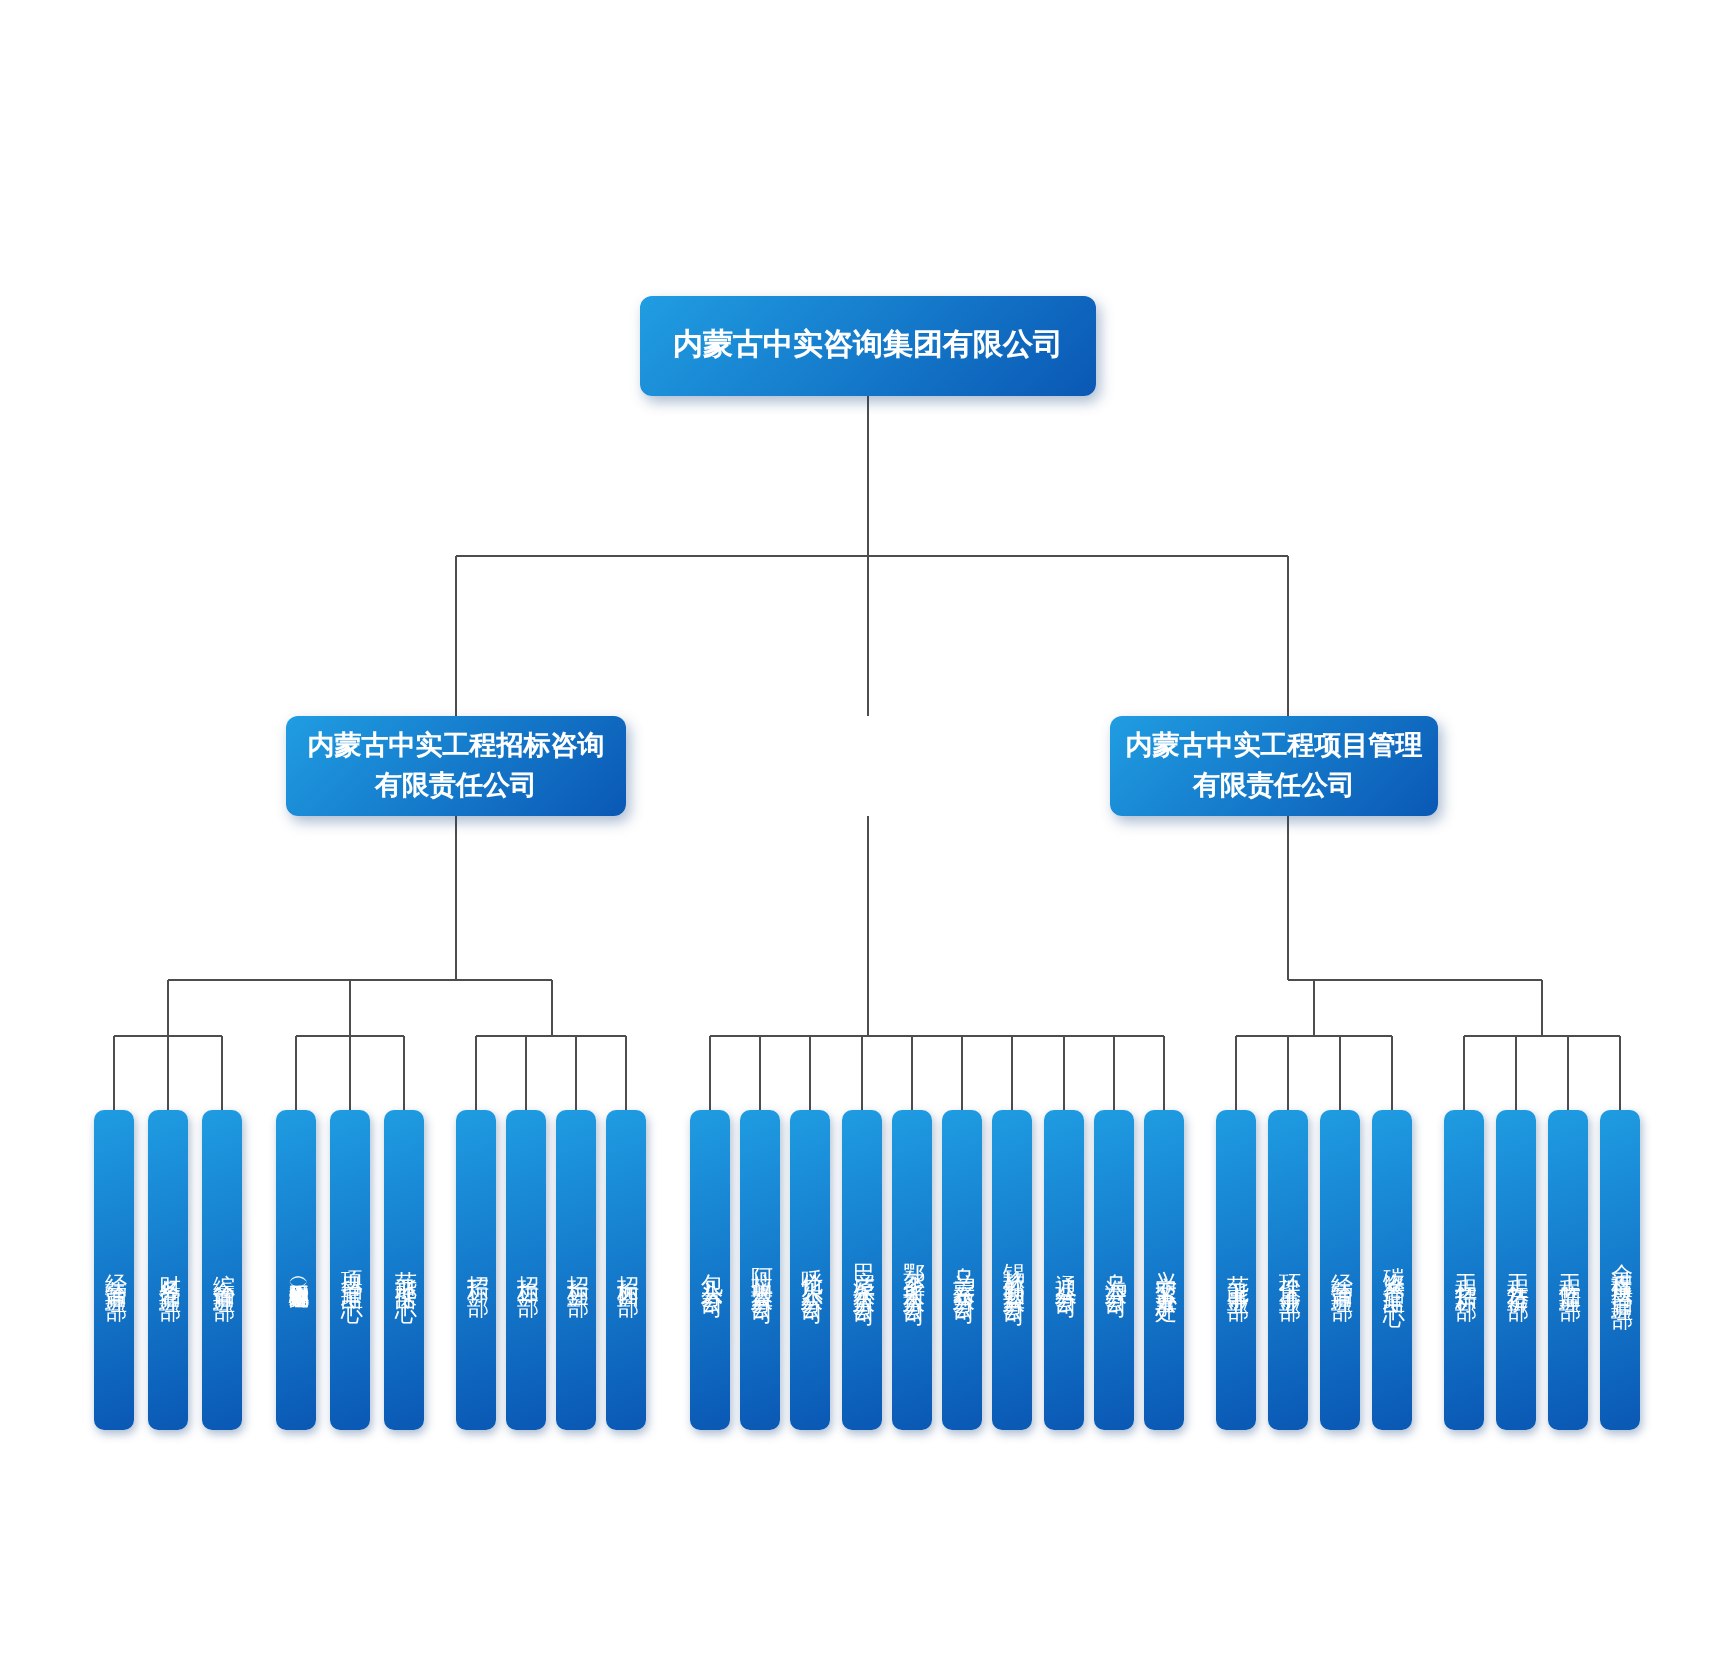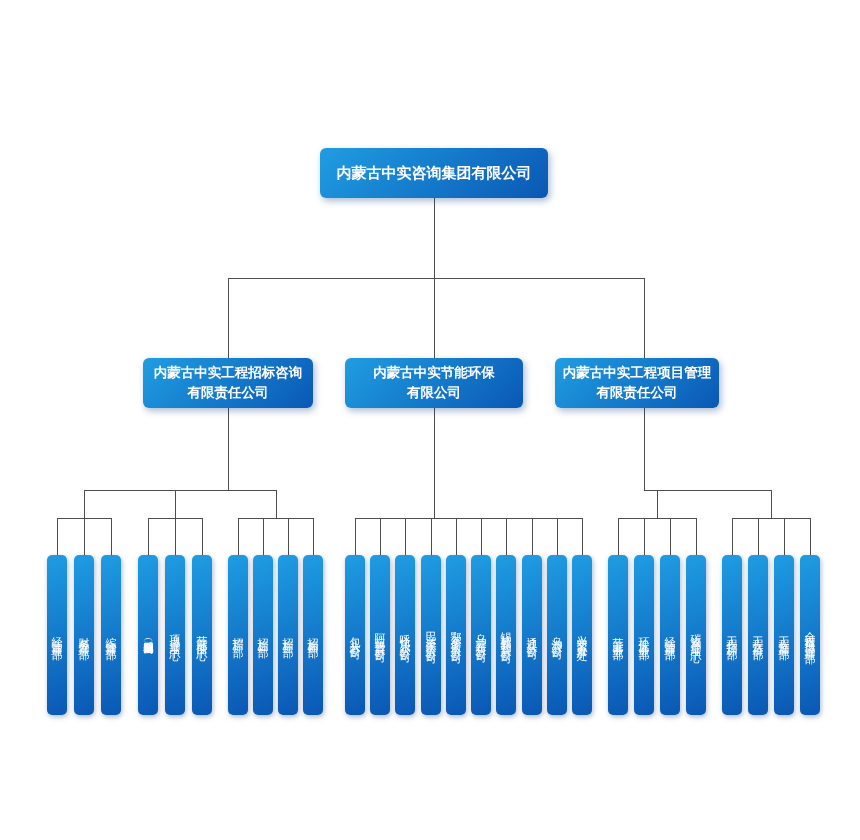--- a/index.html
+++ b/index.html
@@ -72,22 +72,20 @@
       M481 518 V555 M506 518 V555 M532 518 V555 M557 518 V555 M582 518 V555
       M644 408 V490 M644 490 H771 M657 490 V518 M771 490 V518
       M618 518 H696 M618 518 V555 M644 518 V555 M670 518 V555 M696 518 V555
       M732 518 H810 M732 518 V555 M758 518 V555 M784 518 V555 M810 518 V555"></path>
   </svg>
 
   <div class="hbox root" style="left:320px; top:148px; width:228px; height:50px;">内蒙古中实咨询集团有限公司</div>
 
   <div class="hbox sub" style="left:143px; top:358px; width:170px; height:50px;">内蒙古中实工程招标咨询
 有限责任公司</div>
-  <div class="hbox sub" style="left:345px; top:358px; width:178px; height:50px;">内蒙古中实节能环保
-有限公司</div>
   <div class="hbox sub" style="left:555px; top:358px; width:164px; height:50px;">内蒙古中实工程项目管理
 有限责任公司</div>
 
   <div class="vbox" style="left:47px;">经营管理部</div>
   <div class="vbox" style="left:74px;">财务管理部</div>
   <div class="vbox" style="left:101px;">综合管理部</div>
 
   <div class="vbox dense" style="left:138px;">工程咨询中心（规划研究院）</div>
   <div class="vbox" style="left:165px;">项目管理中心</div>
   <div class="vbox" style="left:192px;">节能环保中心</div>

